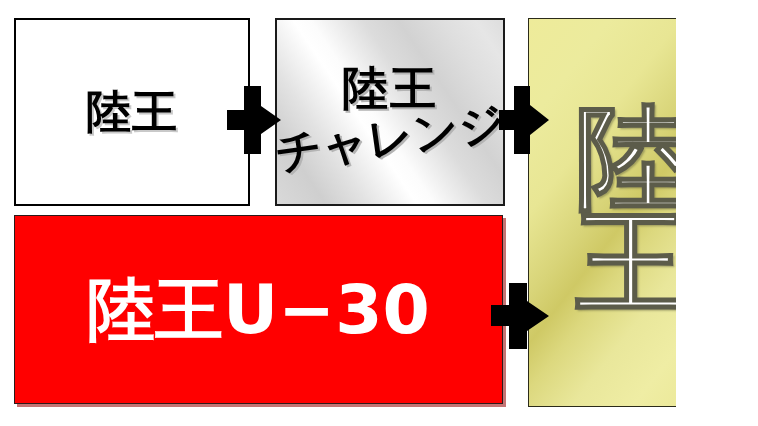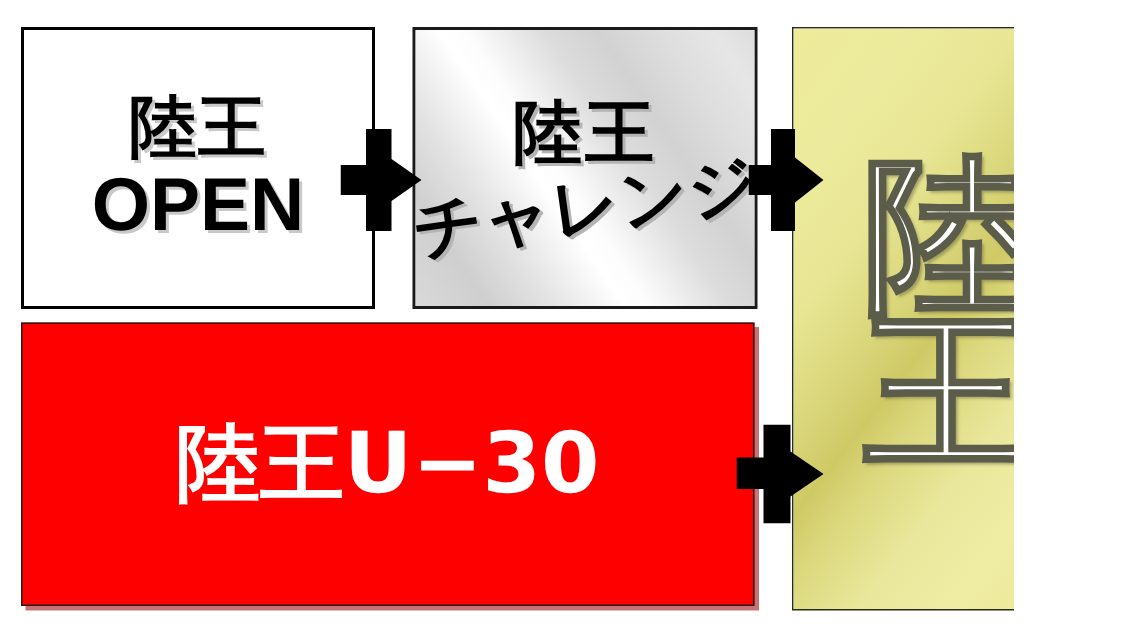--- a/index.html
+++ b/index.html
@@ -84,21 +84,21 @@
   
   #box-u30{
     left:14px;top:215px;width:489px;height:189px;
     background:#ff0000;
     border:1px solid #2b1a1a;
     z-index:3;
     display:flex;align-items:center;justify-content:center;
     box-shadow:3px 3px 0 rgba(150,0,0,0.55);
   }
   #box-u30 .t{
-    font-size:56px;font-weight:bold;color:#ffffff;
+    font-size:68px;font-weight:bold;color:#ffffff;
     letter-spacing:0px;line-height:1;
     font-family:"DejaVu Sans","Liberation Sans",sans-serif;
     white-space:nowrap;
   }
 
   
   #box-gold{
     left:528px;top:18px;width:207px;height:389px;
     border:1px solid #2b2b1a;
     z-index:2;
@@ -142,21 +142,20 @@
   #arrow-2{left:499px;top:86px;width:50px;height:68px;}
   #arrow-3{left:491px;top:283px;width:58px;height:66px;}
 </style>
 </head>
 <body>
 
 <div id="stage">
 
   <div class="box" id="box-open">
     <div class="l1">陸王</div>
-    <div class="l2">OPEN</div>
   </div>
 
   <div class="box" id="box-challenge">
     <div class="metal"></div>
     <div class="inner">
       <div class="c1">陸王</div>
       <div class="c2">チャレンジ</div>
     </div>
   </div>
 

